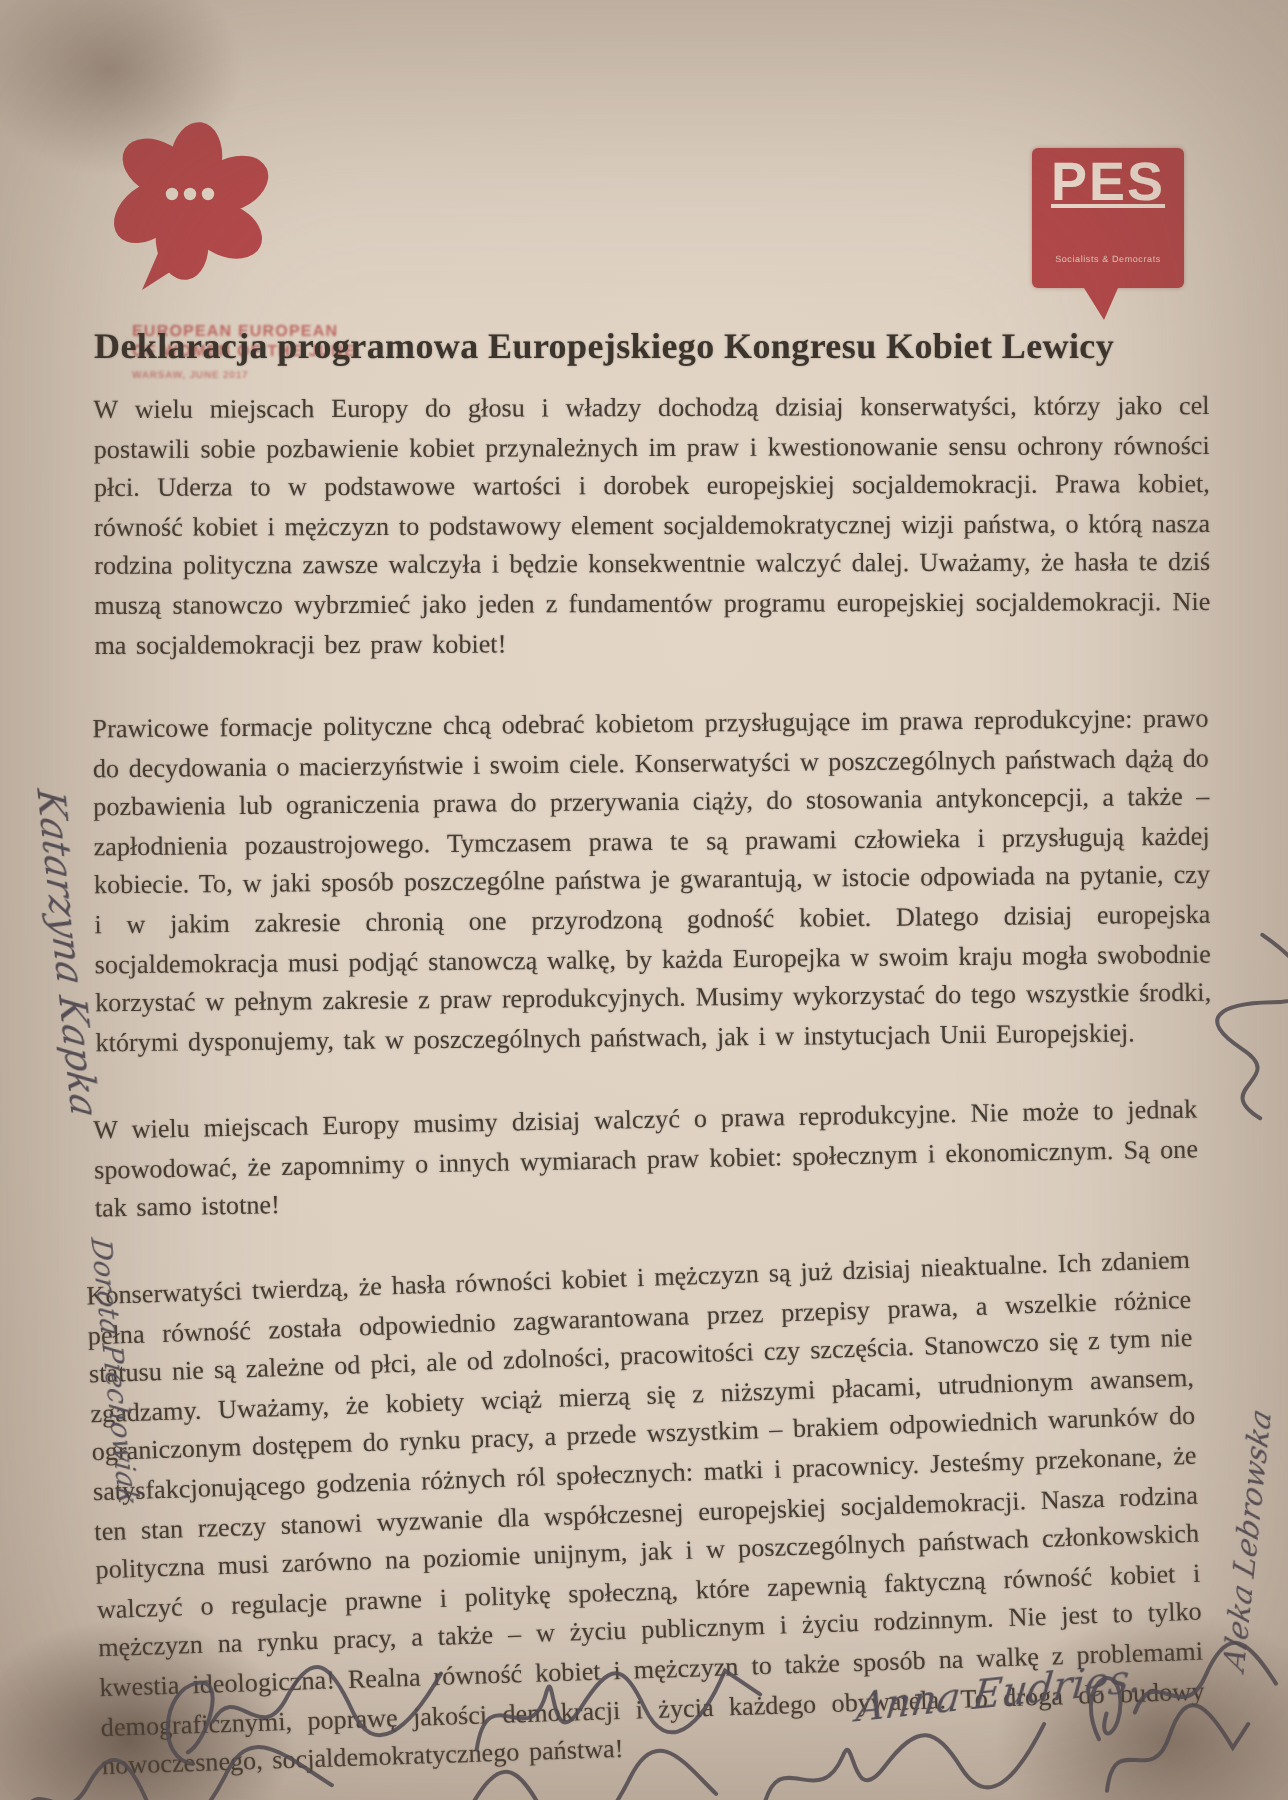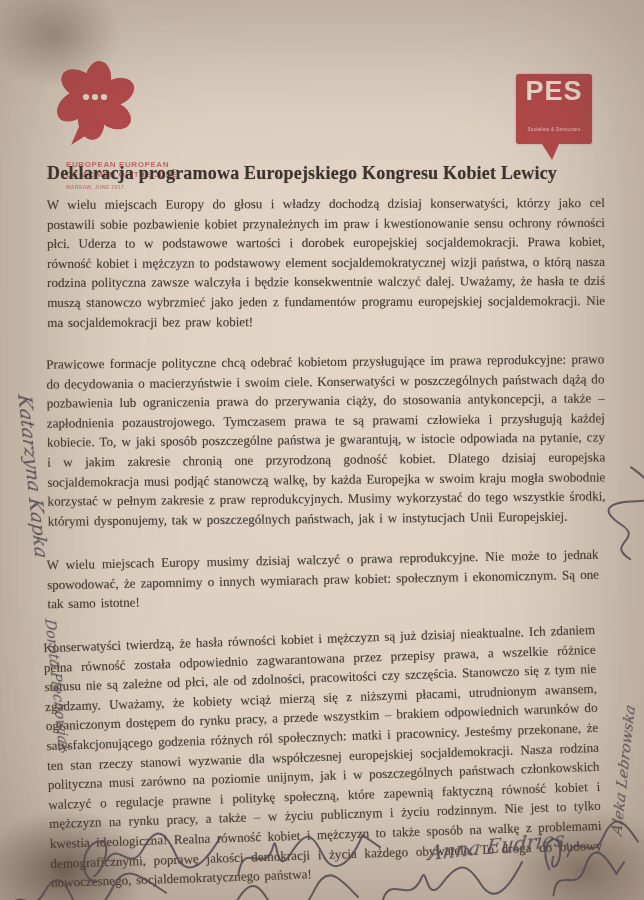--- a/index.html
+++ b/index.html
@@ -29,21 +29,21 @@
   .logo-left{position:absolute;left:52px;top:52px;width:170px;}
   .logo-text{margin-top:4px;margin-left:14px;font-family:"Liberation Sans",sans-serif;
     color:#bf6a64;font-weight:bold;font-size:8px;letter-spacing:.6px;line-height:10px;
     filter:blur(.4px);}
   .logo-text .tiny{display:block;font-size:5px;letter-spacing:.4px;opacity:.75;margin-top:2px;}
   .pes{position:absolute;left:516px;top:74px;width:78px;}
   .pes-box{width:76px;height:70px;background:#b4484a;border-radius:3px;position:relative;
     box-shadow:0 0 2px rgba(120,60,50,.4);filter:blur(.3px);}
   .pes-acronym{position:absolute;top:2px;left:0;right:0;text-align:center;
     font-family:"Liberation Sans",sans-serif;font-weight:bold;font-size:27px;
-    color:#efdfd2;letter-spacing:1px;}
+    color:#efdfd2;letter-spacing:1px;text-decoration:underline;}
   .pes-sub{position:absolute;bottom:12px;left:0;right:0;text-align:center;
     font-family:"Liberation Sans",sans-serif;font-size:4.5px;color:#eddccf;opacity:.85;
     letter-spacing:.3px;}
   .pes-tail{width:0;height:0;border-left:10px solid transparent;border-right:7px solid transparent;
     border-top:16px solid #b4484a;margin-left:26px;filter:blur(.3px);}
 
   
   .doc-title{
     position:absolute;left:47px;top:163px;width:560px;margin:0;
     font-size:18px;font-weight:bold;color:#3c352e;letter-spacing:.2px;

